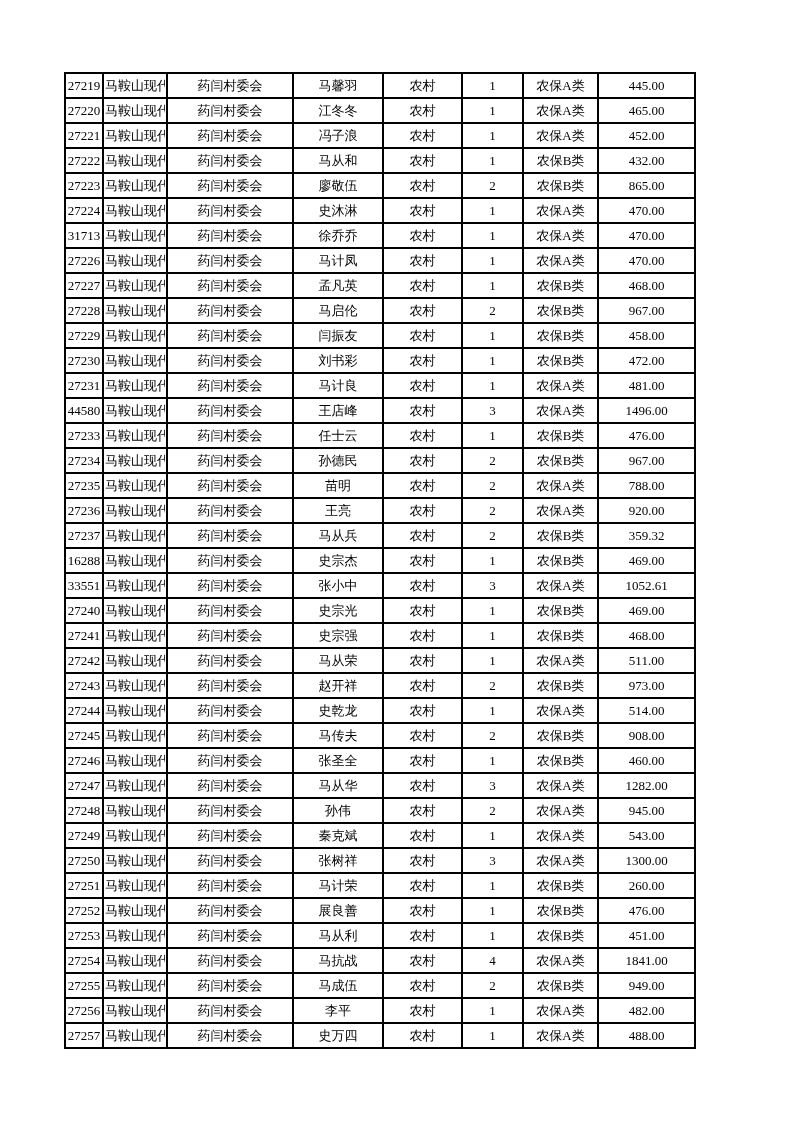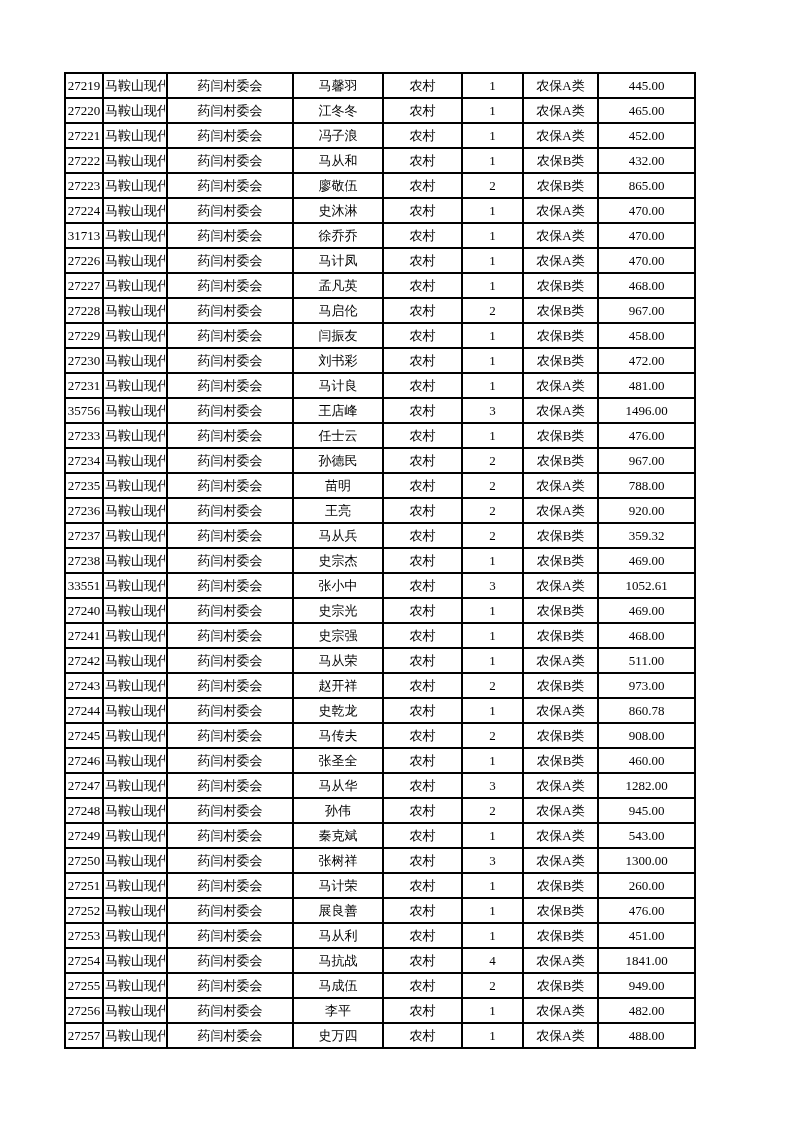--- a/index.html
+++ b/index.html
@@ -216,21 +216,21 @@
       <div class="clipbox"><span>马鞍山现代产业</span></div>
     </td>
     <td>药闫村委会</td>
     <td>马计良</td>
     <td>农村</td>
     <td>1</td>
     <td>农保A类</td>
     <td>481.00</td>
   </tr>
         <tr>
-    <td>35756</td>
+    <td>44580</td>
     <td>
       <div class="clipbox"><span>马鞍山现代产业</span></div>
     </td>
     <td>药闫村委会</td>
     <td>王店峰</td>
     <td>农村</td>
     <td>3</td>
     <td>农保A类</td>
     <td>1496.00</td>
   </tr>
@@ -288,21 +288,21 @@
       <div class="clipbox"><span>马鞍山现代产业</span></div>
     </td>
     <td>药闫村委会</td>
     <td>马从兵</td>
     <td>农村</td>
     <td>2</td>
     <td>农保B类</td>
     <td>359.32</td>
   </tr>
         <tr>
-    <td>27238</td>
+    <td>16288</td>
     <td>
       <div class="clipbox"><span>马鞍山现代产业</span></div>
     </td>
     <td>药闫村委会</td>
     <td>史宗杰</td>
     <td>农村</td>
     <td>1</td>
     <td>农保B类</td>
     <td>469.00</td>
   </tr>
@@ -369,21 +369,21 @@
         <tr>
     <td>27244</td>
     <td>
       <div class="clipbox"><span>马鞍山现代产业</span></div>
     </td>
     <td>药闫村委会</td>
     <td>史乾龙</td>
     <td>农村</td>
     <td>1</td>
     <td>农保A类</td>
-    <td>860.78</td>
+    <td>514.00</td>
   </tr>
         <tr>
     <td>27245</td>
     <td>
       <div class="clipbox"><span>马鞍山现代产业</span></div>
     </td>
     <td>药闫村委会</td>
     <td>马传夫</td>
     <td>农村</td>
     <td>2</td>

